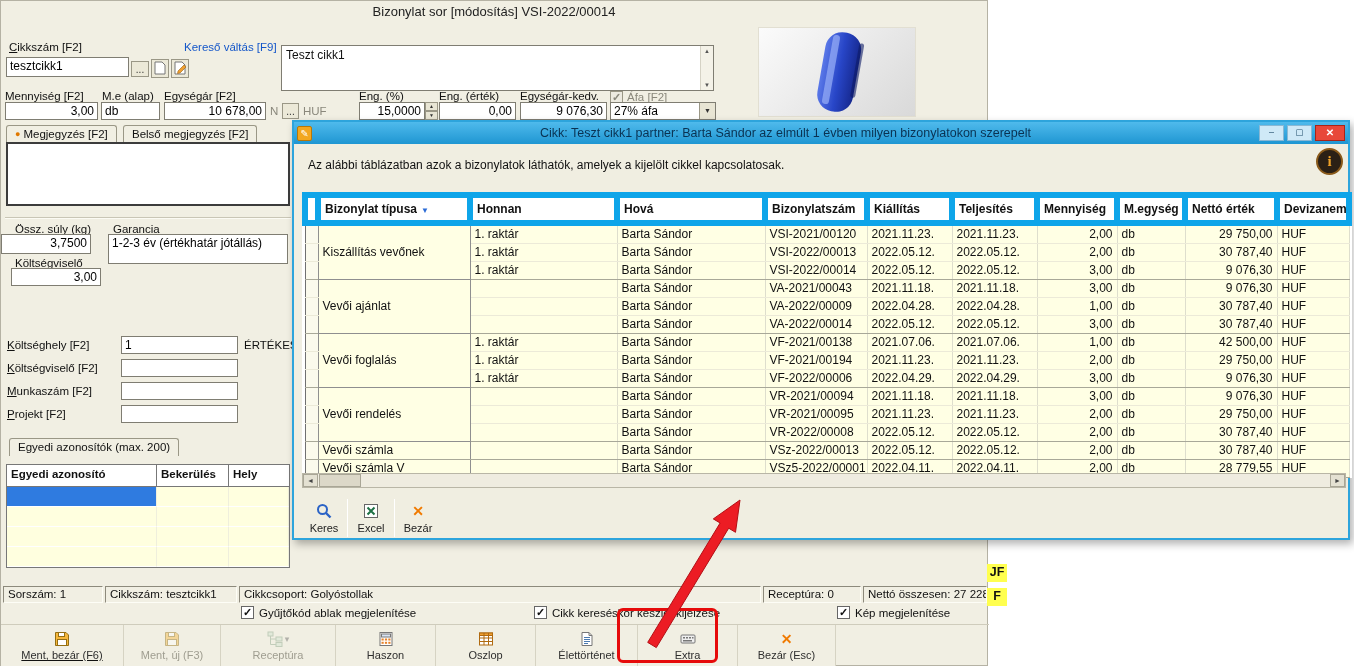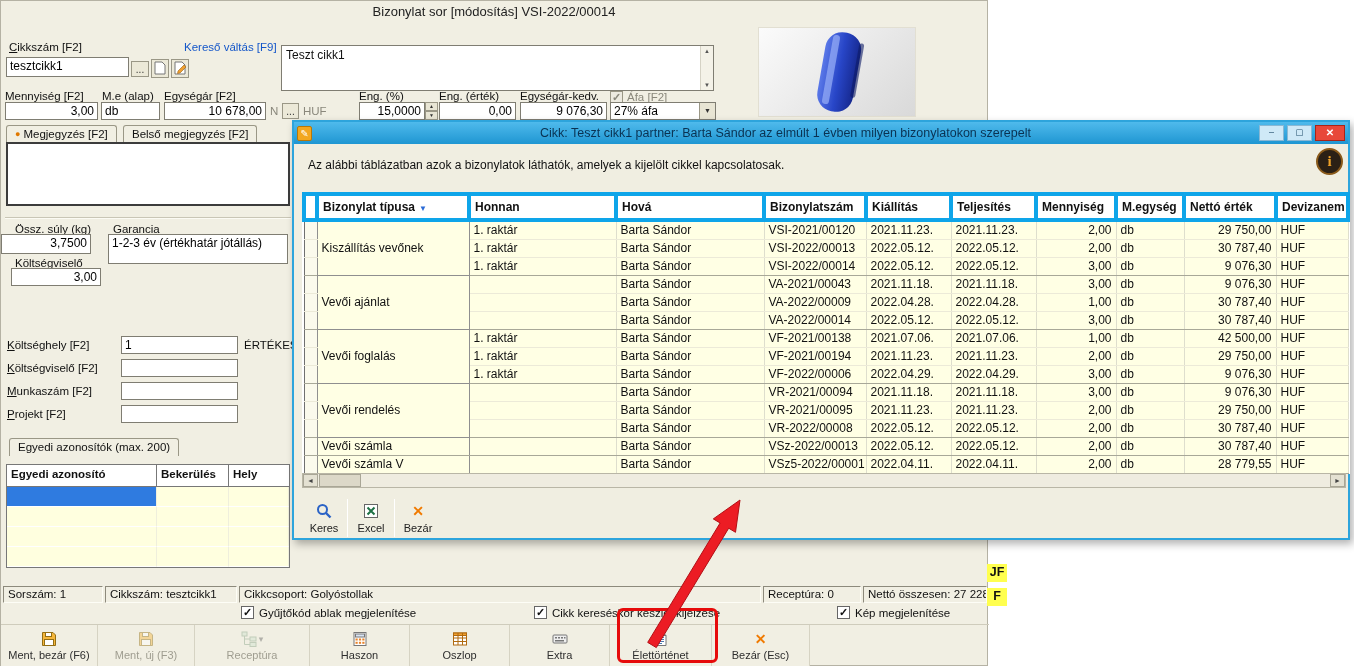--- a/index.html
+++ b/index.html
@@ -57,21 +57,21 @@
   
   .dialog{position:absolute;left:292px;top:120px;width:1058px;height:420px;background:#f0eee1;border:2px solid #2da4dc;box-shadow:3px 4px 8px rgba(0,0,0,.3);z-index:10}
   .dlg-title{position:absolute;left:0;top:0;width:100%;height:22px;background:linear-gradient(#4fbaec,#1f96d2);display:flex;align-items:center;padding:0 3px;gap:3px}
   .dlg-ico{width:15px;height:15px;background:#f2a71f;border:1px solid #b77708;border-radius:2px;font-size:10px;line-height:13px;text-align:center;color:#fff;flex:none}
   .dlg-title-text{flex:1;text-align:center;font-size:12.5px;color:#0a3252;white-space:nowrap;overflow:hidden}
   .dlg-btn{width:25px;height:16px;background:#cfe9f7;border:1px solid #89b8d4;font-size:9px;line-height:13px;text-align:center;color:#23506e;flex:none;cursor:pointer}
   .dlg-btn.close{width:30px;background:#e8483a;border-color:#a82418;color:#fff;font-size:10px;font-weight:bold}
   .dlg-info{position:absolute;left:14px;top:36px;font-size:12px;color:#111;white-space:nowrap}
   .info-icon{position:absolute;left:1022px;top:26px;width:27px;height:27px;border-radius:50%;background:#2b2015;border:2px solid #8a5a1a;color:#f0a228;font-weight:bold;font-size:15px;text-align:center;line-height:23px;font-family:"Liberation Serif",serif;cursor:pointer}
   #dlg-table{position:absolute;left:8px;top:70px;border-collapse:collapse;table-layout:fixed;background:#fff;font-size:12px;border:1px solid #707070}
-  #dlg-table th{border:4px solid #0ea5e9;background:#fff;font-weight:bold;font-size:12px;text-align:left;padding:4px 4px;white-space:nowrap;overflow:hidden}
+  #dlg-table th{border:6px solid #0ea5e9;background:#fff;font-weight:bold;font-size:12px;text-align:left;padding:4px 4px;white-space:nowrap;overflow:hidden}
   #dlg-table td{border-right:1px solid #dedecd;border-bottom:1px solid #ecead8;background:#ffffe4;height:17px;line-height:17px;padding:0 4px;white-space:nowrap;overflow:hidden}
   #dlg-table td.grip{background:#fbfaec;border-right:1px solid #8f8f8f}
   #dlg-table td.groupcell{border-right:1px solid #8f8f8f;border-bottom:1px solid #8f8f8f;vertical-align:middle;background:#ffffe4}
   #dlg-table td.numcell{text-align:right}
   #dlg-table tr.grp-end td{border-bottom:1px solid #a8a898}
   .sort{font-size:8px;color:#2b6bd6;margin-left:4px}
   .hscroll{position:absolute;left:8px;top:351px;width:1044px;height:15px;background:#efece0;border:1px solid #b9b6a6;display:flex;align-items:center;cursor:pointer}
   .sarr{width:15px;height:13px;background:#e4e1d2;border:1px solid #a9a696;font-size:7px;line-height:12px;text-align:center;color:#444;flex:none}
   .sarr.right{margin-left:auto}
   .sthumb{width:42px;height:13px;background:#dcd8c8;border:1px solid #a9a696;margin-left:1px;flex:none}
@@ -242,21 +242,21 @@
         <div class="cbwrap" style="left: 533px;">
           <span class="cb">✓</span>
           <span>Cikk kereséskor készlet kijelzése</span>
         </div>
         <div class="cbwrap" style="left: 836px;">
           <span class="cb">✓</span>
           <span>Kép megjelenítése</span>
         </div>
       </div>
     <div id="toolbar" class="toolbar">
-        <div class="tb-btn" style="width: 97px;">
+        <div class="tb-btn" style="width: 123px; text-decoration: underline;">
           <div class="tb-icon">
             <svg width="16" height="16" viewBox="0 0 16 16">
               <path d="M1.5 1.5h10.5l2.5 2.5v10.5H1.5z" fill="#f6b73c" stroke="#946f15"></path>
               <rect x="4.5" y="1.5" width="6" height="4" fill="#fff" stroke="#946f15"></rect>
               <rect x="3.5" y="8.5" width="9" height="6" fill="#fff" stroke="#946f15"></rect>
             </svg>
           </div>
           <div class="tb-label">Ment, bezár (F6)</div>
         </div>
         <div class="tb-btn disabled" style="width: 97px;">
@@ -301,46 +301,46 @@
         <div class="tb-btn" style="width: 100px;">
           <div class="tb-icon">
             <svg width="16" height="16" viewBox="0 0 16 16">
               <rect x="1.5" y="2" width="13" height="12" fill="#fff" stroke="#b06a10"></rect>
               <rect x="1.5" y="2" width="13" height="2.5" fill="#f0a030" stroke="#b06a10"></rect>
               <path d="M1.5 7h13M1.5 10.5h13M6 2v12M10.5 2v12" stroke="#b06a10" fill="none"></path>
             </svg>
           </div>
           <div class="tb-label">Oszlop</div>
         </div>
+        <div class="tb-btn" style="width: 102px;">
+          <div class="tb-icon">
+            <svg width="16" height="16" viewBox="0 0 16 16">
+              <path d="M3 1.5h7l3 3v10H3z" fill="#fff" stroke="#777"></path>
+              <path d="M10 1.5v3h3" fill="none" stroke="#777"></path>
+              <g stroke="#4a7ab0">
+                <path d="M5 6.5h6M5 8.5h6M5 10.5h6M5 12.5h4"></path>
+              </g>
+            </svg>
+          </div>
+          <div class="tb-label">Élettörténet</div>
+        </div>
         <div class="tb-btn" style="width: 100px;">
           <div class="tb-icon">
             <svg width="16" height="16" viewBox="0 0 16 16">
               <rect x="1" y="4" width="14" height="8" rx="1" fill="#eee" stroke="#777"></rect>
               <g fill="#777">
                 <rect x="3" y="6" width="2" height="1.5"></rect>
                 <rect x="6" y="6" width="2" height="1.5"></rect>
                 <rect x="9" y="6" width="2" height="1.5"></rect>
                 <rect x="12" y="6" width="1.5" height="1.5"></rect>
                 <rect x="3" y="9" width="9" height="1.5"></rect>
               </g>
             </svg>
           </div>
           <div class="tb-label">Extra</div>
-        </div>
-        <div class="tb-btn" style="width: 102px;">
-          <div class="tb-icon">
-            <svg width="16" height="16" viewBox="0 0 16 16">
-              <path d="M3 1.5h7l3 3v10H3z" fill="#fff" stroke="#777"></path>
-              <path d="M10 1.5v3h3" fill="none" stroke="#777"></path>
-              <g stroke="#4a7ab0">
-                <path d="M5 6.5h6M5 8.5h6M5 10.5h6M5 12.5h4"></path>
-              </g>
-            </svg>
-          </div>
-          <div class="tb-label">Élettörténet</div>
         </div>
         <div class="tb-btn" style="width: 98px;">
           <div class="tb-icon">
             <span style="color:#f07a00;font-weight:bold;font-size:14px;line-height:14px">✕</span>
           </div>
           <div class="tb-label">Bezár (Esc)</div>
         </div>
       </div>
   </div>
 

